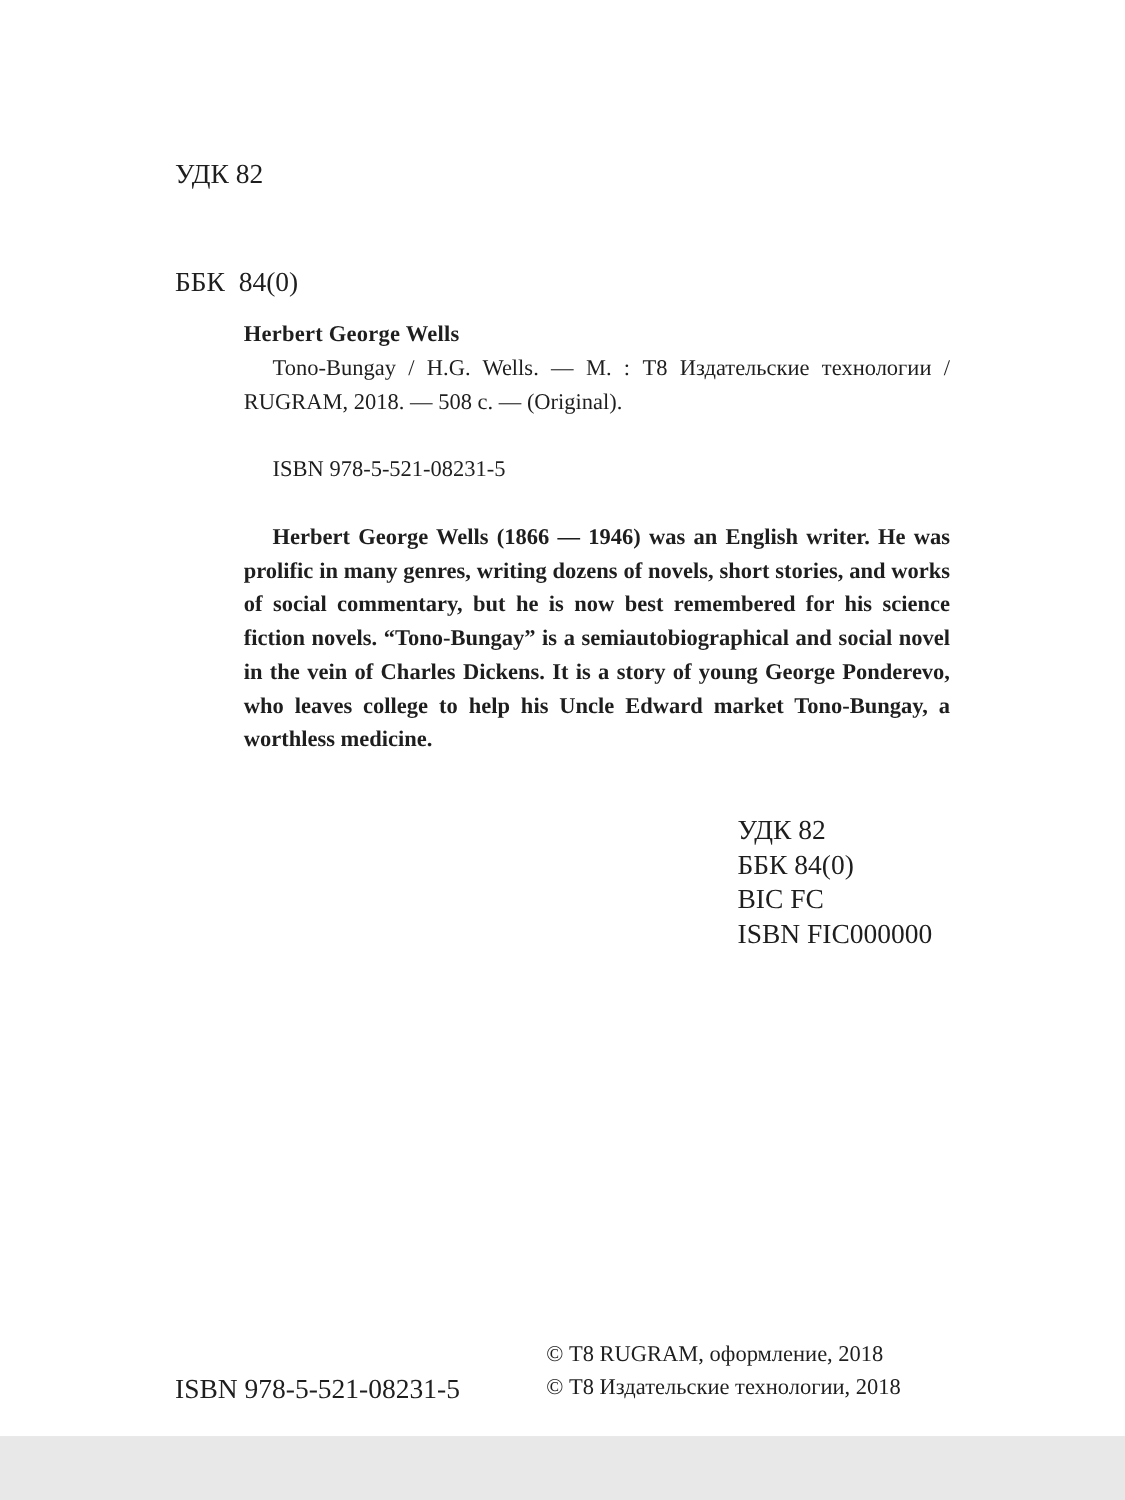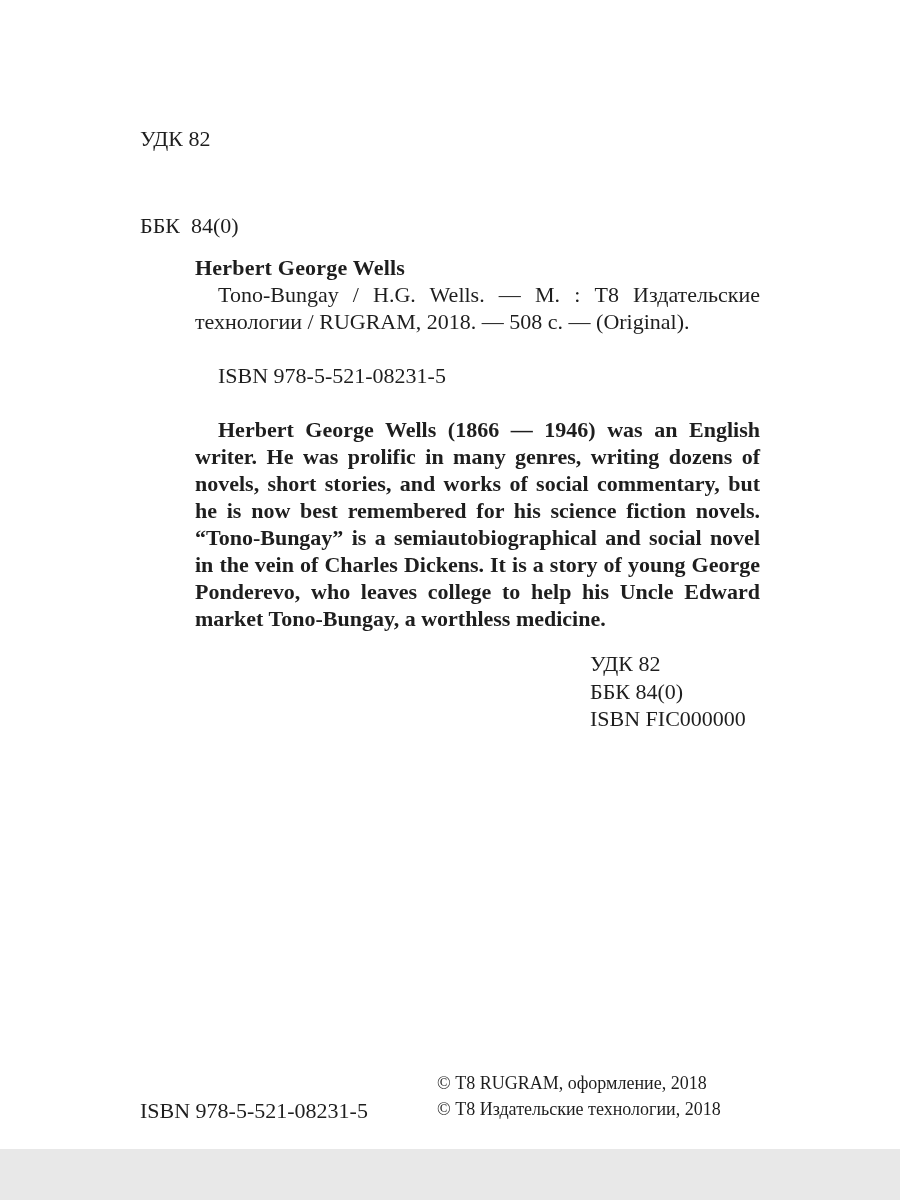--- a/index.html
+++ b/index.html
@@ -23,21 +23,21 @@
     top: 66px;
     font-size: 22px;
     line-height: 29px;
     white-space: pre;
   }
   .bib-block {
     position: absolute;
     left: 195px;
     top: 254px;
     width: 565px;
-    font-size: 22px;
+    font-size: 18px;
     line-height: 27px;
   }
   .author-heading {
     font-weight: bold;
     margin: 0;
     letter-spacing: 0.2px;
   }
   .bib-block p {
     margin: 0;
   }
@@ -90,20 +90,21 @@
   <div class="bib-block">
     <p class="author-heading">Herbert George Wells</p>
     <p class="indent justify">Tono-Bungay / H.G. Wells. — М. : Т8 Издательские технологии / RUGRAM, 2018. — 508 с. — (Original).</p>
     <p class="indent isbn-line">ISBN 978-5-521-08231-5</p>
     <p class="indent justify description">Herbert George Wells (1866 — 1946) was an English writer. He was prolific in many genres, writing dozens of novels, short stories, and works of social commentary, but he is now best remembered for his science fiction novels. “Tono-Bungay” is a semiautobiographical and social novel in the vein of Charles Dickens. It is a story of young George Ponderevo, who leaves college to help his Uncle Edward market Tono-Bungay, a worthless medicine.</p>
   </div>
 
   <div class="codes-right">
     <div>УДК 82</div>
     <div>ББК 84(0)</div>
+    <div>BIC FC</div>
     <div>ISBN FIC000000</div>
   </div>
 
   <div class="footer-isbn">ISBN 978-5-521-08231-5</div>
 
   <div class="copyright-block">
     <div>© Т8 RUGRAM, оформление, 2018</div>
     <div>© Т8 Издательские технологии, 2018</div>
   </div>
 

